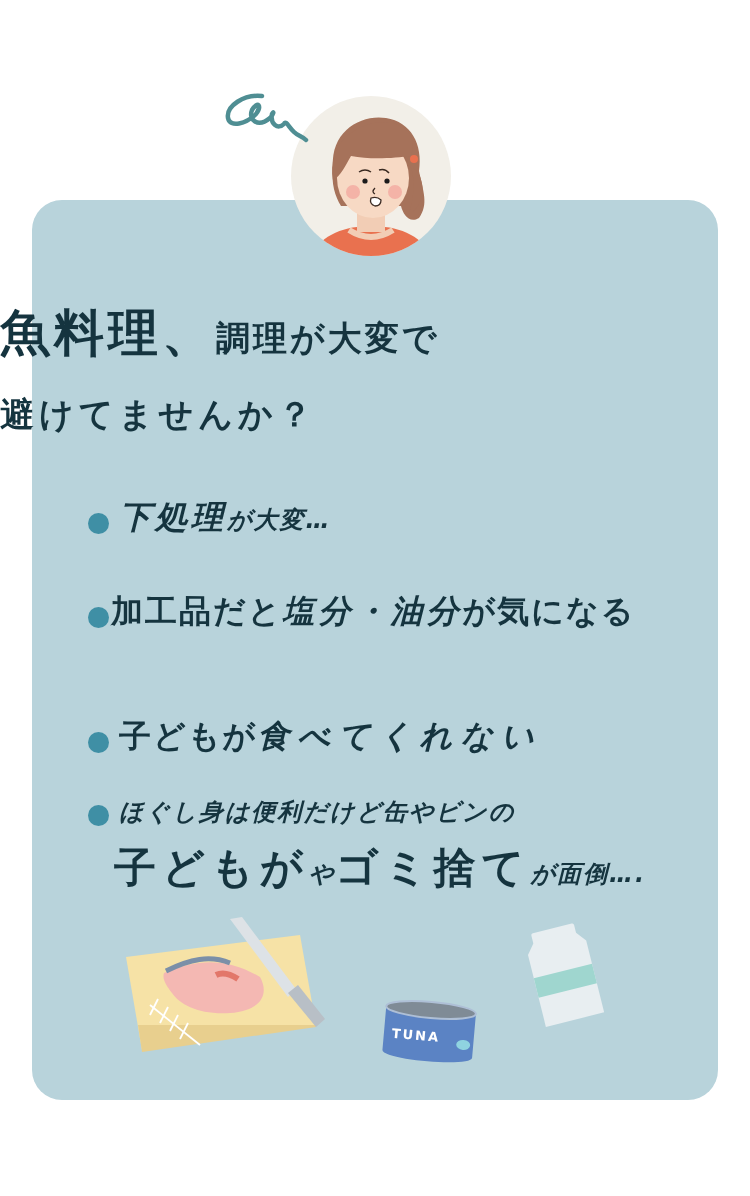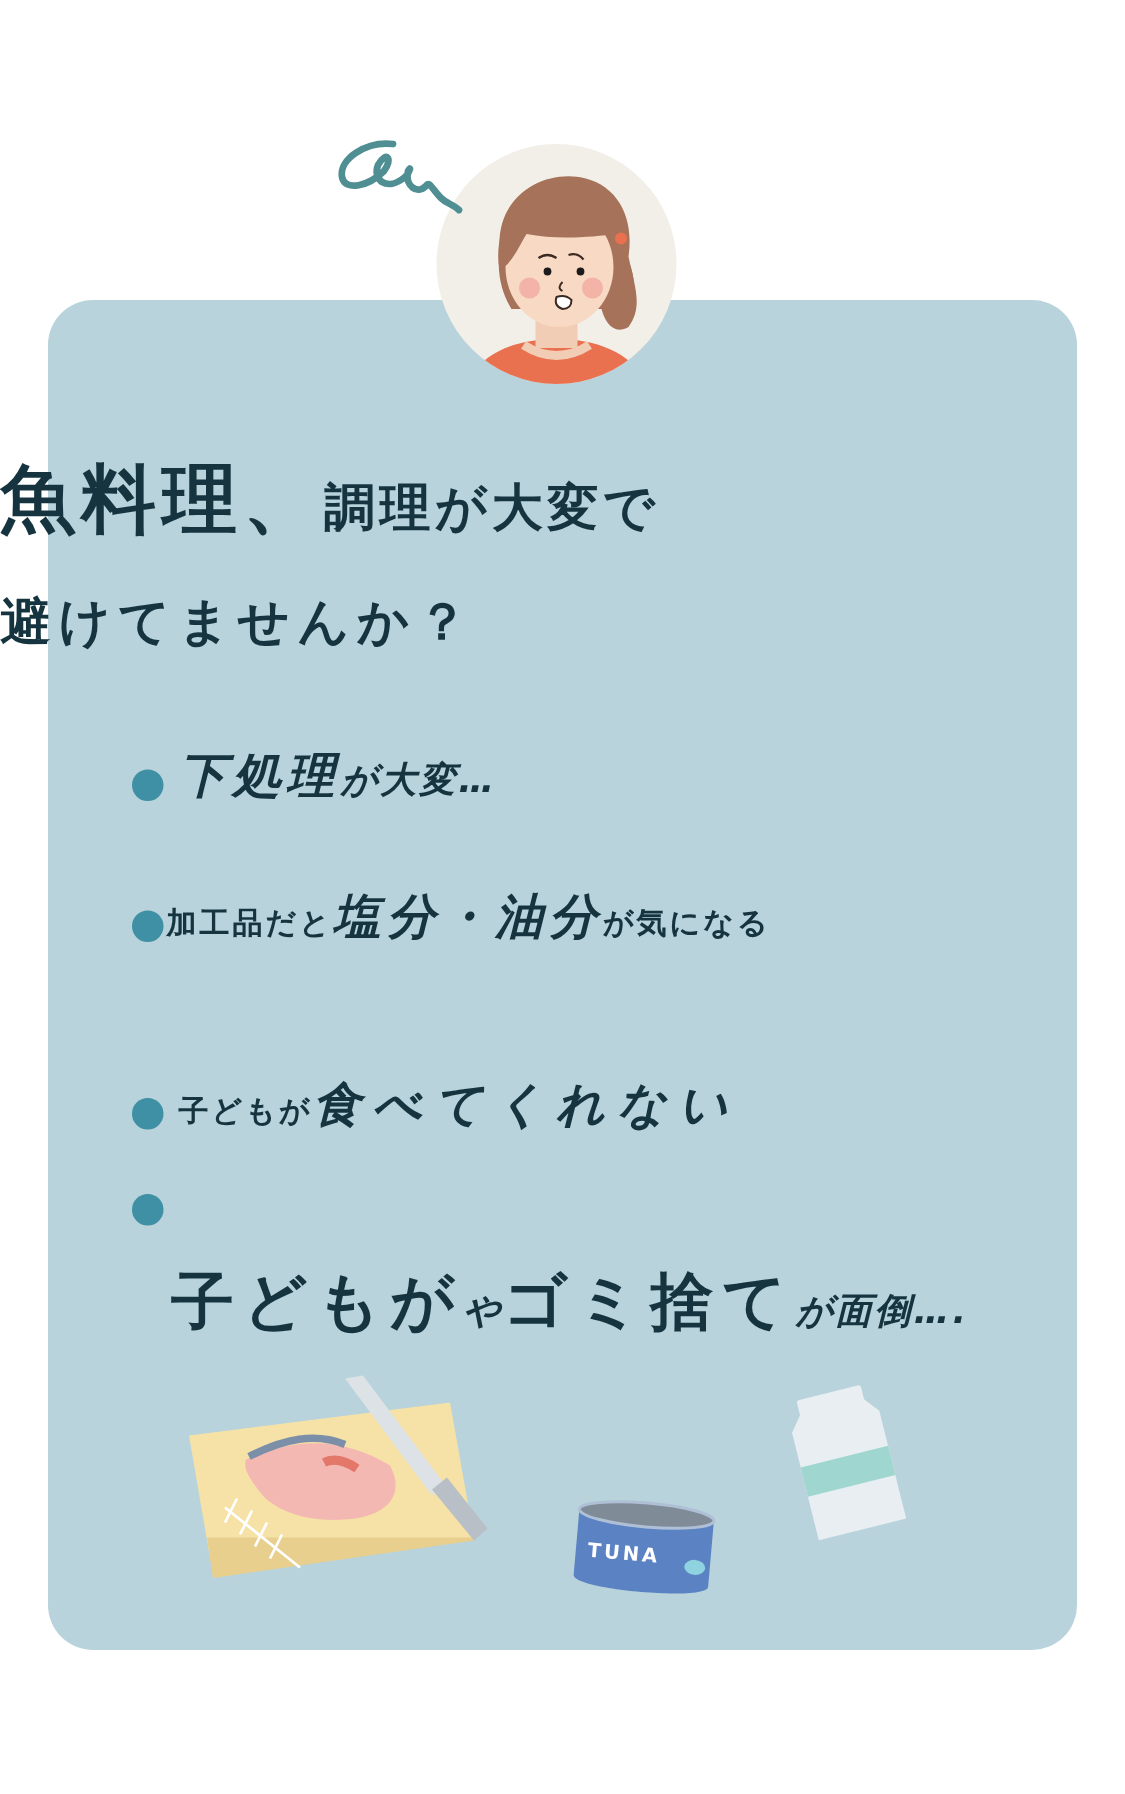--- a/index.html
+++ b/index.html
@@ -20,21 +20,21 @@
   .t1 { top: 300px; height: 70px; }
   .t1 .big { font-size: 50px; letter-spacing: 4px; vertical-align: baseline; }
   .t1 .small { font-size: 34px; letter-spacing: 3px; vertical-align: baseline; }
   .t2 { top: 392px; font-size: 34px; letter-spacing: 5px; }
   .item { position: absolute; left: 88px; white-space: nowrap; font-weight: bold; }
   .bullet {
     display: inline-block; width: 21px; height: 21px; border-radius: 50%;
     background: #3f8fa5; vertical-align: middle; margin-right: 10px;
   }
   .s-sm { font-size: 24px; letter-spacing: 2px; font-style: italic; }
-  .s-md { font-size: 20px; letter-spacing: 2px; }
+  .s-md { font-size: 32px; letter-spacing: 2px; }
   .s-lg { font-size: 32px; letter-spacing: 4px; font-style: italic; }
   .s-xl { font-size: 42px; letter-spacing: 6px; }
   .i1 { top: 496px; }
   .i2 { top: 590px; }
   .i3 { top: 715px; }
   .i4 { top: 796px; }
   .i4b { position: absolute; left: 114px; top: 840px; white-space: nowrap; font-weight: bold; }
   .illus { position: absolute; z-index: 1; }
 </style>
 </head>
@@ -90,21 +90,21 @@
 
 <div class="item i2">
   <span class="bullet" style="margin-right:2px"></span><span class="s-md">加工品だと</span><span class="s-lg">塩分・油分</span><span class="s-md">が気になる</span>
 </div>
 
 <div class="item i3">
   <span class="bullet"></span><span class="s-md">子どもが</span><span class="s-lg" style="letter-spacing:8px">食べてくれない</span>
 </div>
 
 <div class="item i4">
-  <span class="bullet"></span>
+  <span class="bullet"></span><span class="s-sm">ほぐし身は便利だけど缶やビンの</span>
 </div>
 <div class="i4b">
   <span class="s-xl">子どもが</span><span class="s-sm">や</span><span class="s-xl">ゴミ捨て</span><span class="s-sm">が面倒….</span>
 </div>
 
 <svg class="illus" style="left:120px; top:915px;" width="220" height="145" viewBox="0 0 220 145">
   <path d="M6 42 L 180 20 L 196 110 L 22 135 Z" fill="#f6e2a6"></path>
   <path d="M18 110 L 196 110 L 196 112 L 22 137 Z" fill="#e8cf8e"></path>
   <path d="M44 58 C 80 42, 110 44, 140 62 C 150 80, 140 96, 110 98 C 80 100, 60 90, 52 78 C 46 70, 42 64, 44 58 Z" fill="#f4b8b3"></path>
   <path d="M46 56 C 70 44, 90 40, 110 48" stroke="#7b8fa8" stroke-width="5" fill="none"></path>

